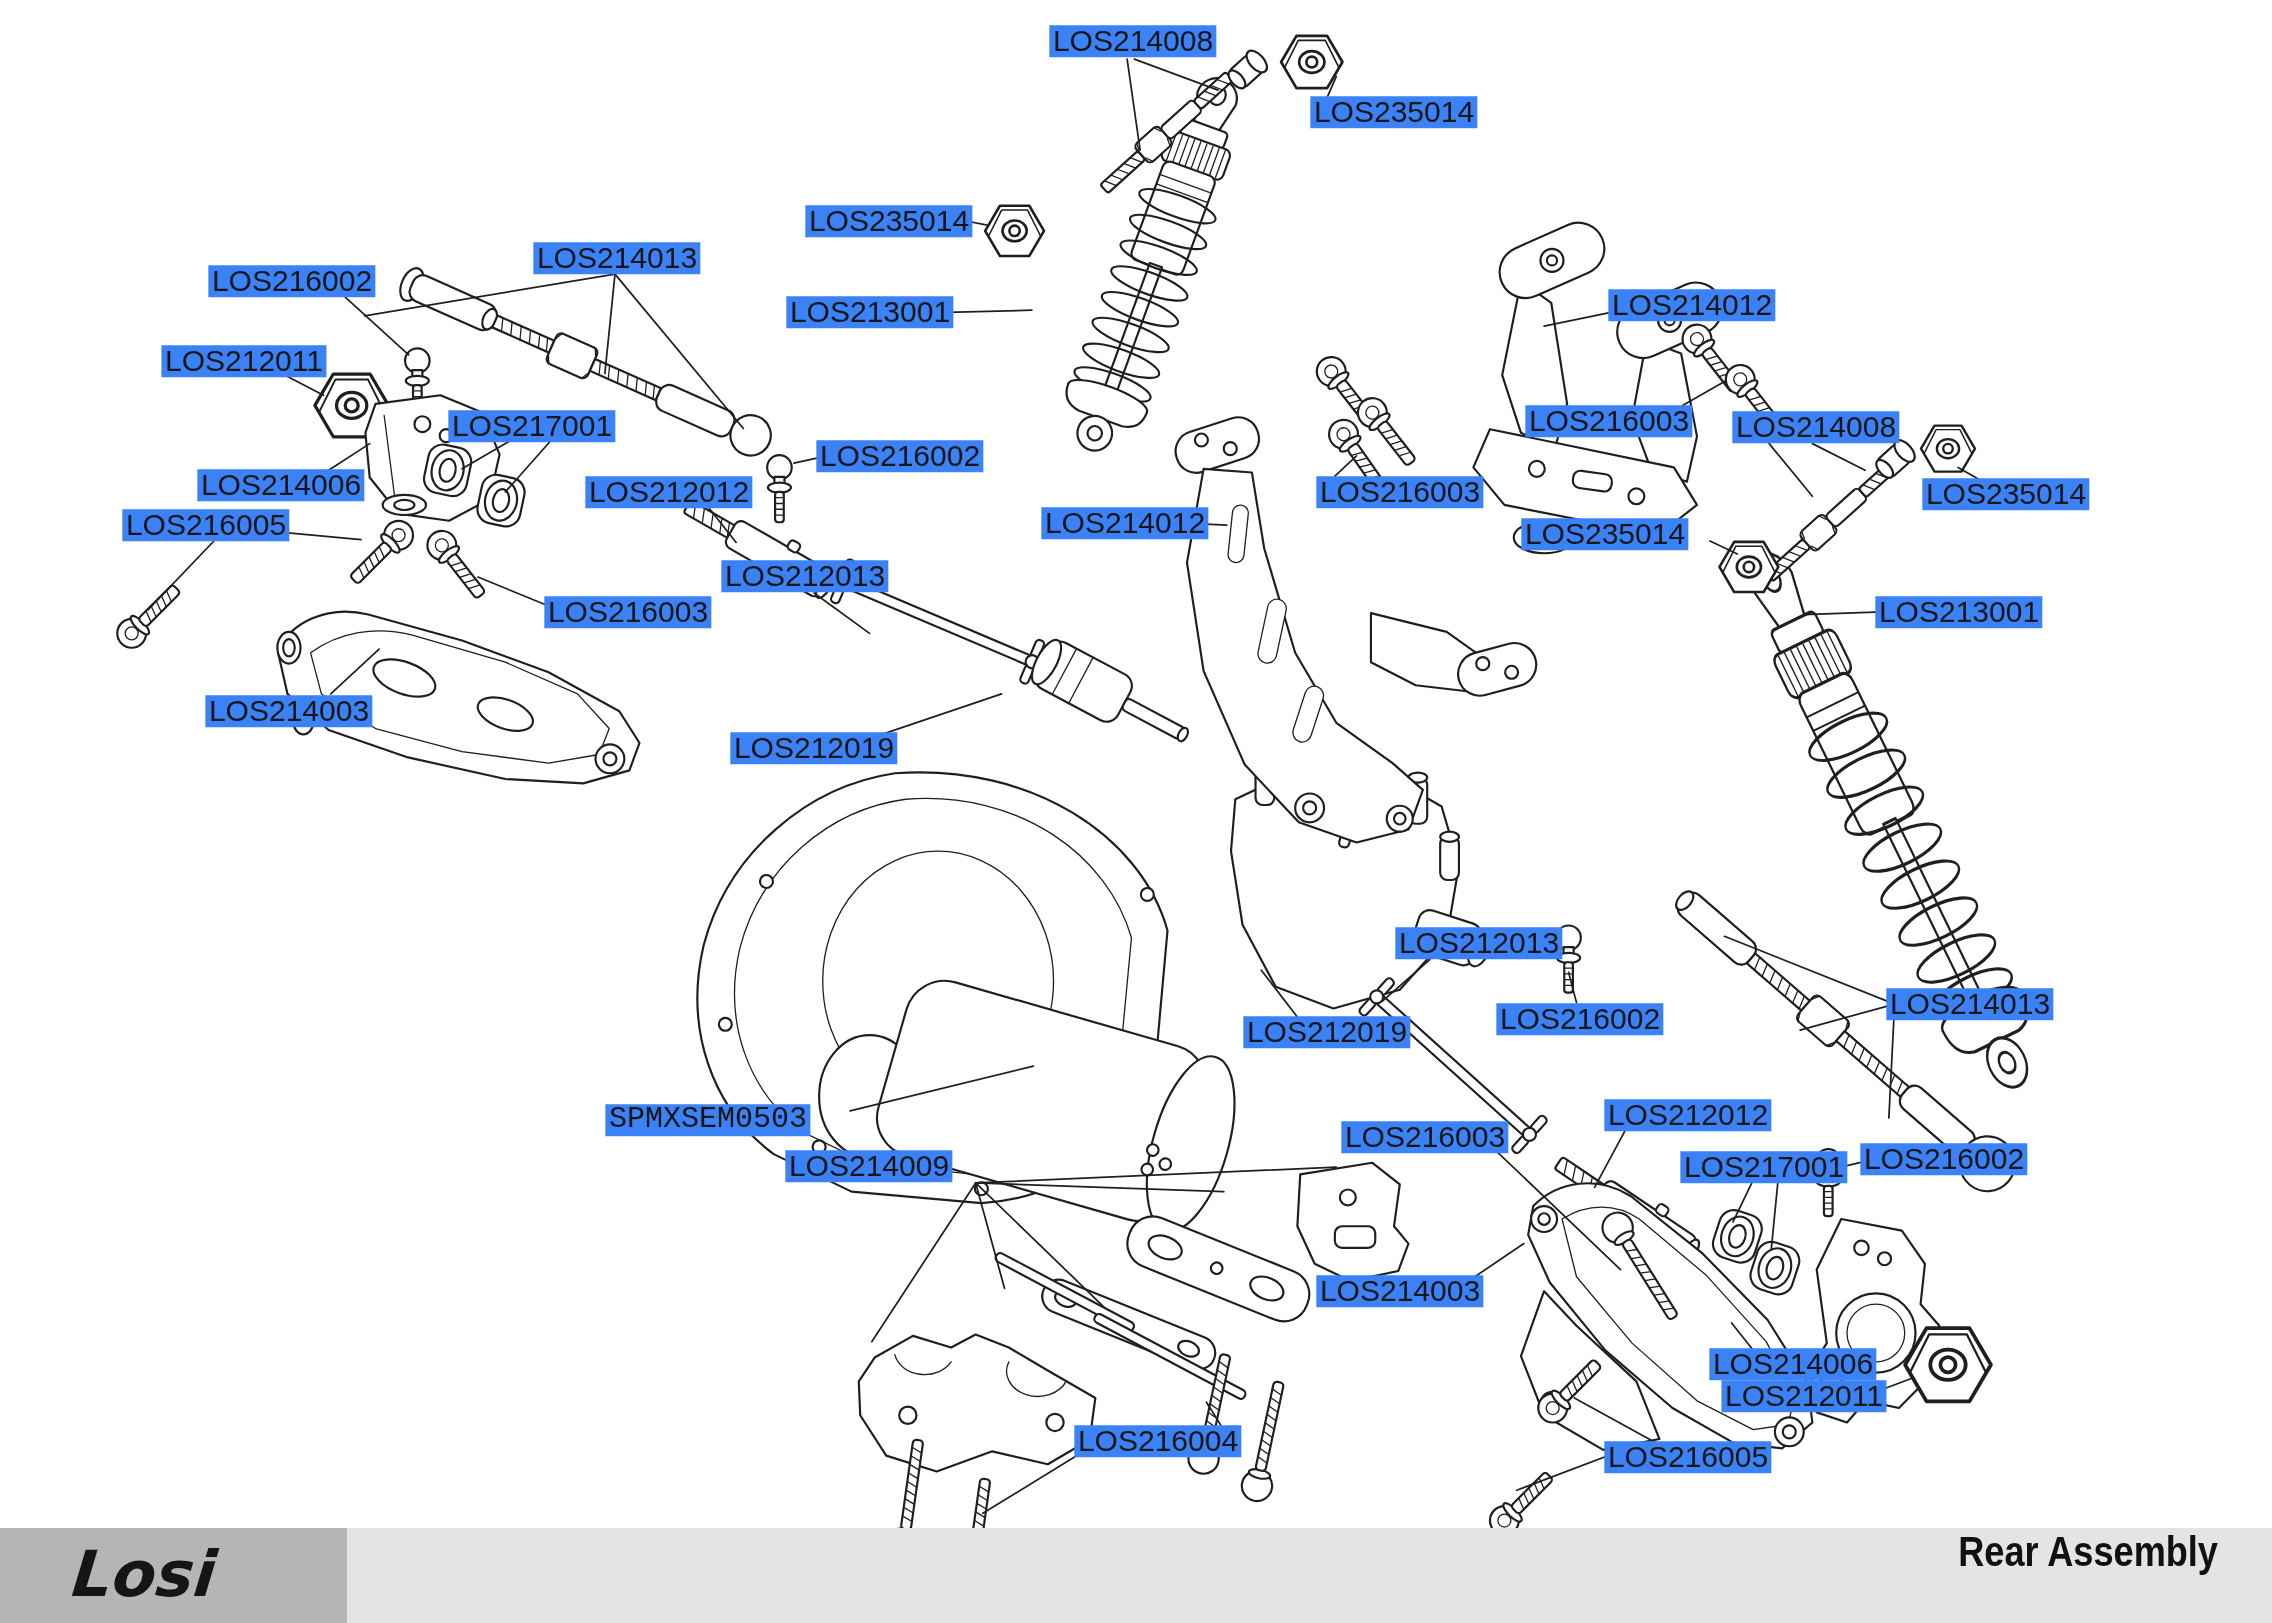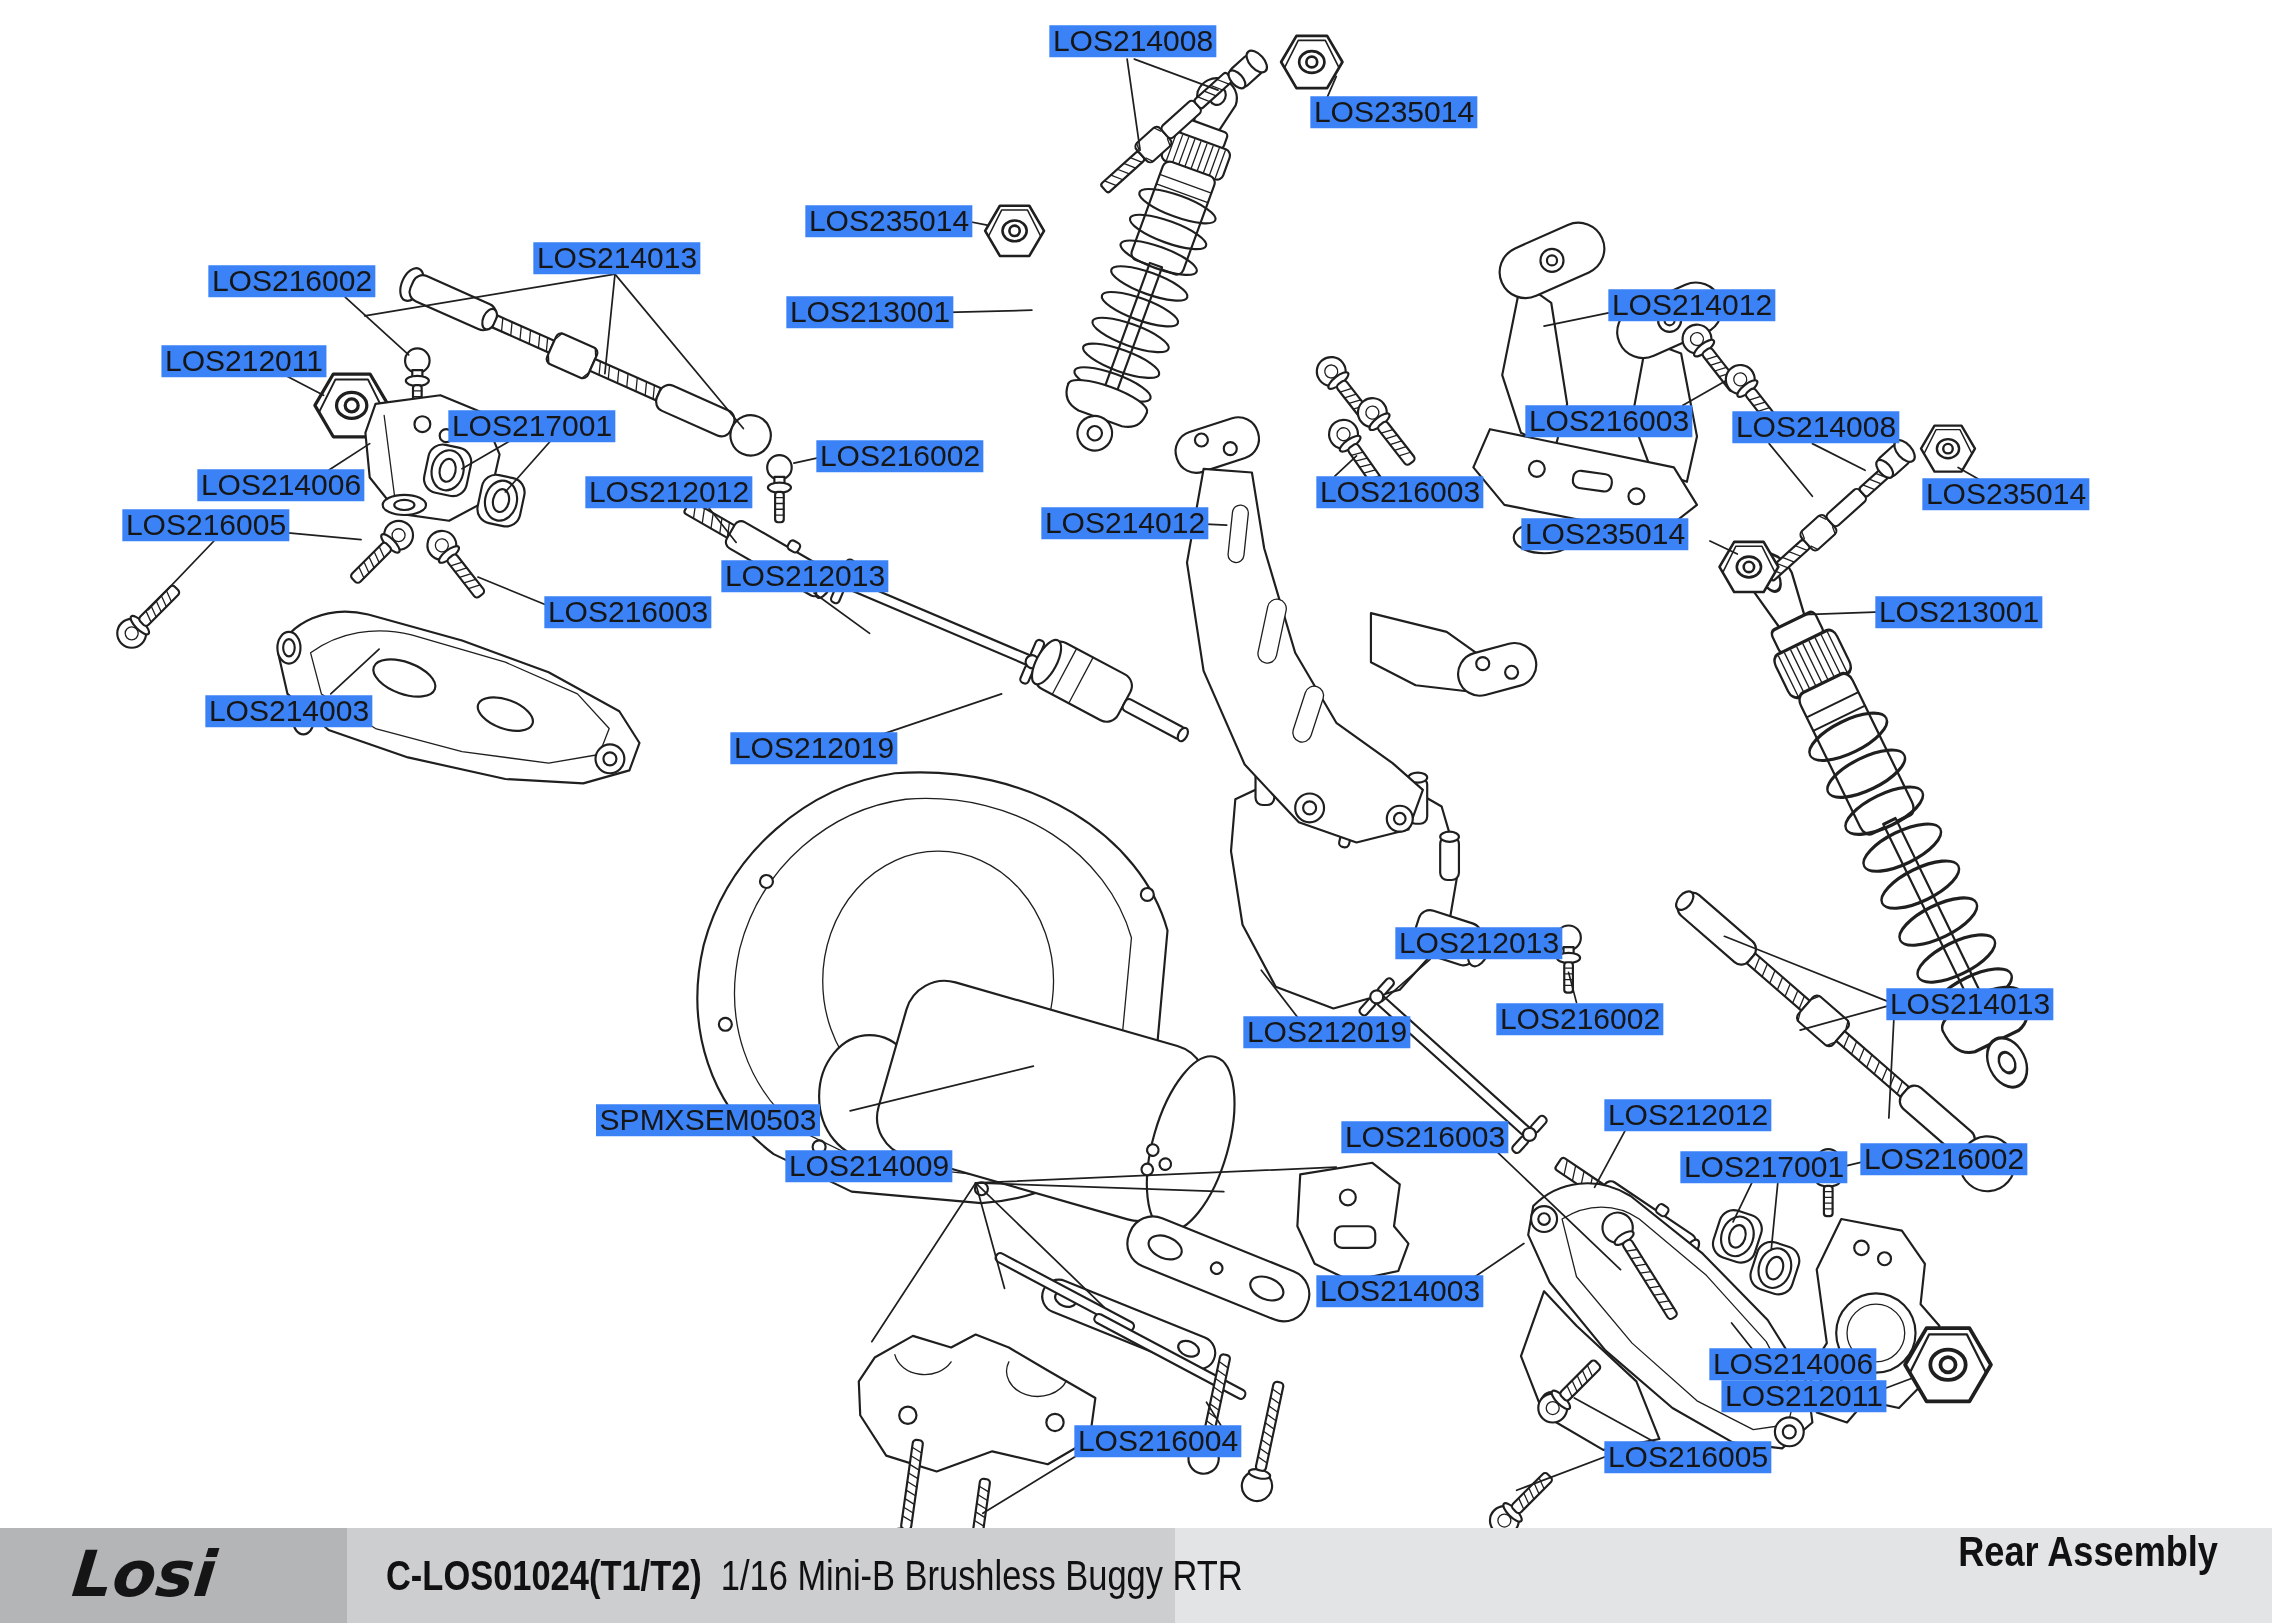--- a/index.html
+++ b/index.html
@@ -402,21 +402,21 @@
       <div class="part-label" style="left: 244px; top: 361px;">LOS212011</div>
       <div class="part-label" style="left: 532px; top: 426px;">LOS217001</div>
       <div class="part-label" style="left: 281px; top: 485px;">LOS214006</div>
       <div class="part-label" style="left: 206px; top: 525px;">LOS216005</div>
       <div class="part-label" style="left: 669px; top: 492px;">LOS212012</div>
       <div class="part-label" style="left: 628px; top: 612px;">LOS216003</div>
       <div class="part-label" style="left: 289px; top: 711px;">LOS214003</div>
       <div class="part-label" style="left: 805px; top: 576px;">LOS212013</div>
       <div class="part-label" style="left: 814px; top: 748px;">LOS212019</div>
       <div class="part-label" style="left: 900px; top: 456px;">LOS216002</div>
-      <div class="part-label" style="left: 708px; top: 1120px;">SPMXSEM0503</div>
+      <div class="part-label" style="left: 708px; top: 1120px; font-family: Liberation Mono, monospace;">SPMXSEM0503</div>
       <div class="part-label" style="left: 1125px; top: 523px;">LOS214012</div>
       <div class="part-label" style="left: 1400px; top: 492px;">LOS216003</div>
       <div class="part-label" style="left: 1692px; top: 305px;">LOS214012</div>
       <div class="part-label" style="left: 1609px; top: 421px;">LOS216003</div>
       <div class="part-label" style="left: 1816px; top: 427px;">LOS214008</div>
       <div class="part-label" style="left: 2006px; top: 494px;">LOS235014</div>
       <div class="part-label" style="left: 1605px; top: 534px;">LOS235014</div>
       <div class="part-label" style="left: 1959px; top: 612px;">LOS213001</div>
       <div class="part-label" style="left: 1479px; top: 943px;">LOS212013</div>
       <div class="part-label" style="left: 1580px; top: 1019px;">LOS216002</div>
@@ -433,24 +433,18 @@
       <div class="part-label" style="left: 1804px; top: 1396px;">LOS212011</div>
       <div class="part-label" style="left: 1688px; top: 1457px;">LOS216005</div>
     </div>
 
   <div class="footer">
     <div class="footer-left" id="f-left" style="background: rgb(180, 181, 183);">
       <svg class="logo-svg" width="202" height="72" viewBox="0 0 280 100">
         <text x="10" y="78" font-family="DejaVu Sans, sans-serif" font-size="88" font-weight="bold" font-style="italic" fill="#151515" transform="skewX(-6)">Losi</text>
       </svg>
     </div>
-    <div class="footer-center" id="f-center" style="background: rgb(205, 206, 208);">
-      <div class="pn-wrap">
-        <span class="pn">C-LOS01024(T1/T2)</span>
-        <span class="pname">1/16 Mini-B Brushless Buggy  RTR</span>
-      </div>
-    </div>
     <div class="footer-right" id="f-right" style="background: rgb(227, 228, 230);">
       <div class="section-wrap">Rear Assembly</div>
     </div>
   </div>
 </div>
 
 
 </body></html>

